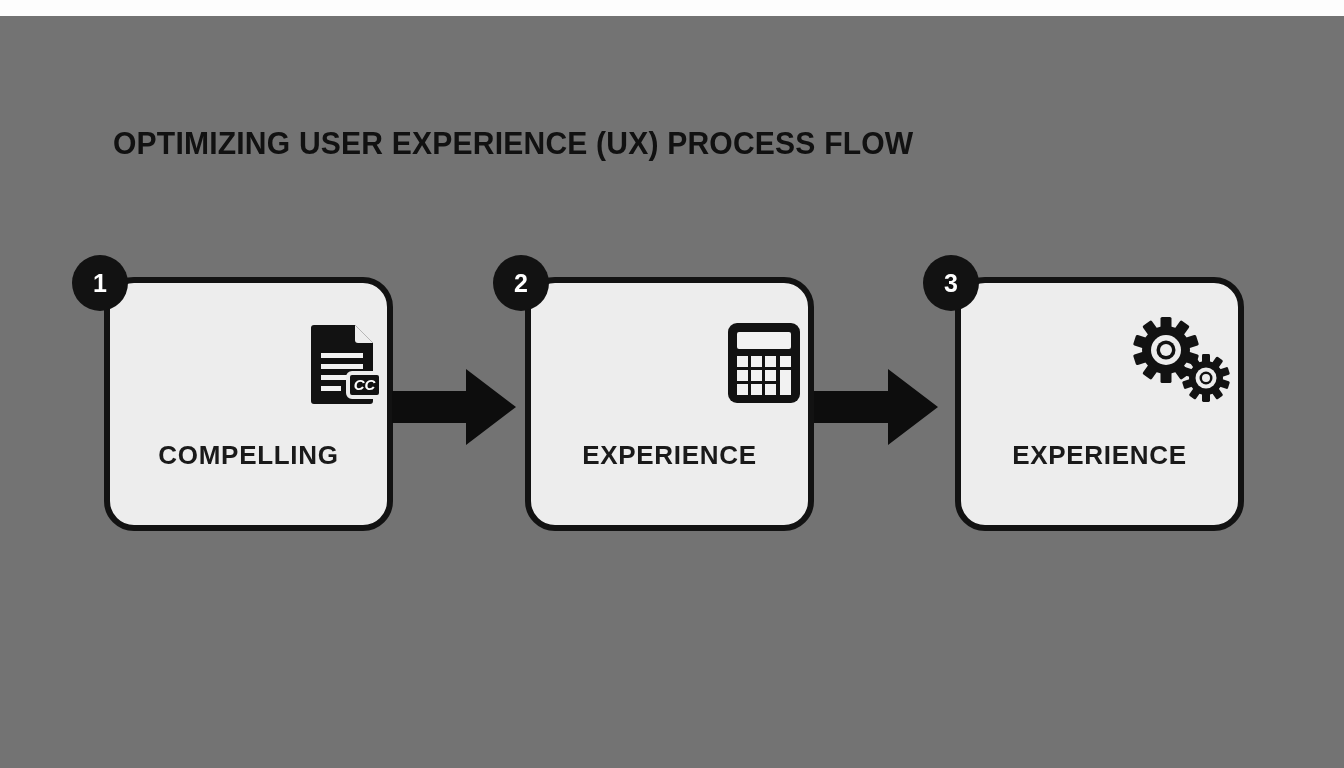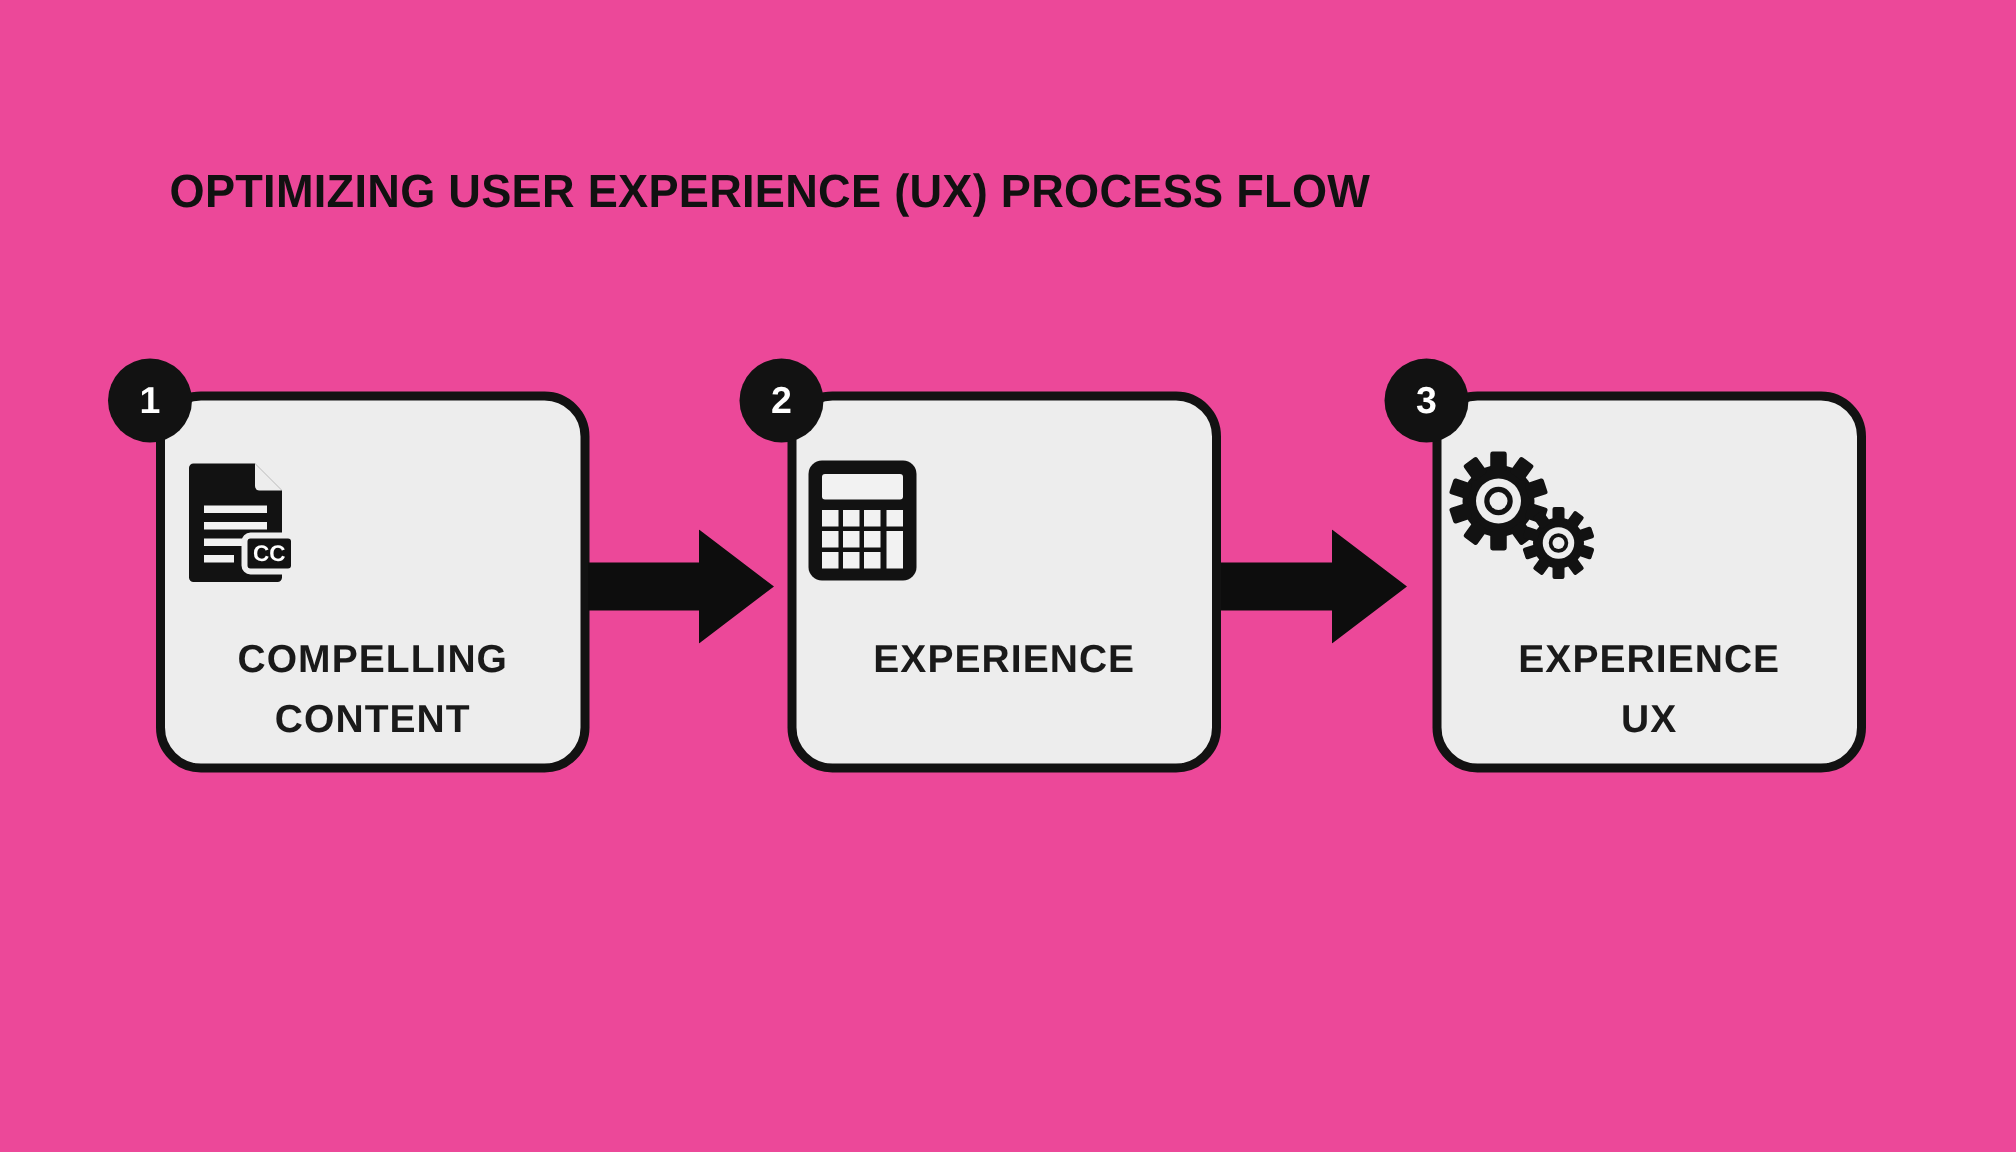--- a/index.html
+++ b/index.html
@@ -10,21 +10,22 @@
     width: 1344px;
     height: 768px;
     background: #fdfdfd;
     font-family: "Liberation Sans", sans-serif;
     overflow: hidden;
     position: relative;
   }
   #slide {
     position: absolute;
     inset: 0;
-    background: #ec4899;
+    background: #737373;
+    margin-top: 16px;
   }
   
   #title {
     position: absolute;
     left: 113px;
     top: 110px;
     font-size: 31px;
     font-weight: bold;
     letter-spacing: 0.2px;
     color: #111111;
@@ -72,21 +73,22 @@
     z-index: 5;
   }
   .icon-wrap {
     position: absolute;
     left: 0;
     right: 0;
     top: 32px;
     height: 96px;
     display: flex;
     align-items: center;
-    justify-content: flex-start;
+    justify-content: flex-end;
+    font-style: italic;
   }
   .step-label {
     position: absolute;
     left: 12px;
     right: 12px;
     top: 152px;
     text-align: center;
     font-size: 26px;
     font-weight: bold;
     letter-spacing: 0.7px;
@@ -126,21 +128,20 @@
           <rect x="26" y="58" width="30" height="5" fill="#f2f2f2"></rect>
           <rect x="26" y="69" width="20" height="5" fill="#f2f2f2"></rect>
 
           <rect x="53" y="56" width="33" height="24" rx="4" fill="#121212" stroke="#ededed" stroke-width="4"></rect>
           <text x="69.5" y="73" text-anchor="middle" font-family="Liberation Sans, sans-serif" font-size="15" font-weight="bold" fill="#ffffff">CC</text>
         </svg>
       </div>
 
       <div class="step-label">
         <div>COMPELLING</div>
-        <div>CONTENT</div>
       </div>
     </div>
 
     <svg class="arrow arrow-1" viewBox="0 0 124 76">
       <path d="M0 22 H74 V0 L124 38 L74 76 V54 H0 Z" fill="#0d0d0d"></path>
     </svg>
 
     <div class="step step-2">
       <div class="badge">2</div>
 
@@ -221,18 +222,17 @@
             </g>
             <circle cx="0" cy="0" r="10.5" fill="#ededed"></circle>
             <circle cx="0" cy="0" r="6.5" fill="#121212"></circle>
             <circle cx="0" cy="0" r="4" fill="#ededed"></circle>
           </g>
         </svg>
       </div>
 
       <div class="step-label">
         <div>EXPERIENCE</div>
-        <div>UX</div>
       </div>
     </div>
 
   </div>
 </div>
 
 </body></html>

